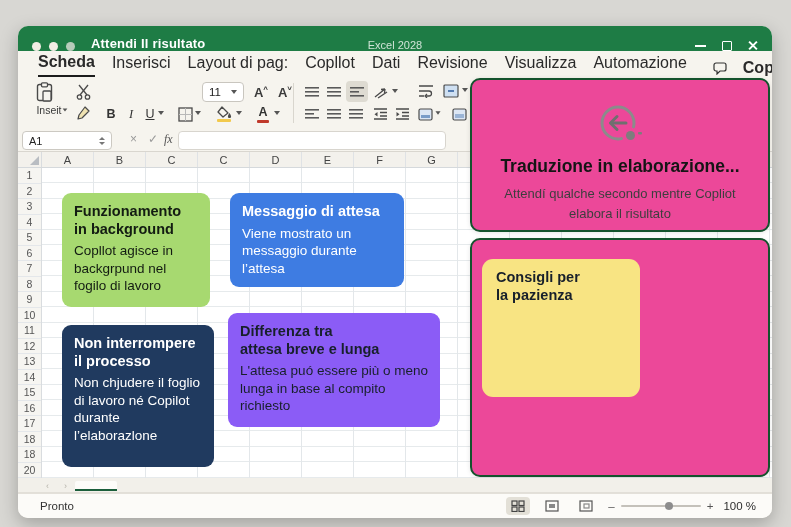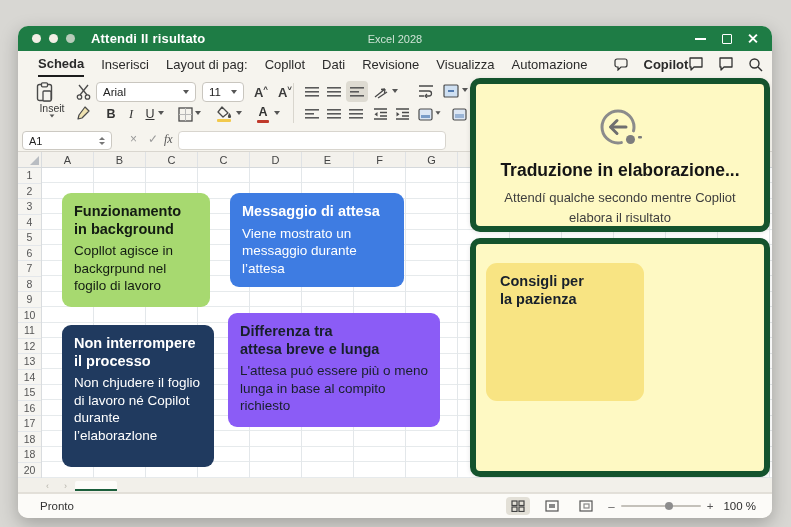--- a/index.html
+++ b/index.html
@@ -5,36 +5,36 @@
   * { box-sizing: border-box; margin: 0; padding: 0; }
   html,body { width: 791px; height: 527px; }
   body { background:#d8d7d3; font-family:"Liberation Sans", sans-serif; position:relative; overflow:hidden; }
 
   .window { position:absolute; left:18px; top:26px; width:754px; height:492px;
             background:#f5f3ed; border-radius:10px; overflow:hidden;
             box-shadow:0 6px 18px rgba(0,0,0,.25); }
 
   
   .titlebar { position:absolute; left:0; top:0; right:0; height:25px; background:#1e7c45;
-              display:flex; align-items:center; }
+              display:flex; align-items:flex-end; }
   .lights { display:flex; gap:8px; margin-left:14px; }
   .light { width:9px; height:9px; border-radius:50%; background:#f2eee5; }
   .light.l3 { background:#b7ccba; }
   .win-title { color:#fff; font-weight:bold; font-size:13px; margin-left:16px; letter-spacing:.2px; }
   .app-name { position:absolute; left:0; right:0; text-align:center; color:#cfe3d6; font-size:11px; pointer-events:none; }
   .win-controls { margin-left:auto; display:flex; align-items:center; gap:15px; margin-right:14px; z-index:2; }
   .wc { width:11px; height:11px; position:relative; cursor:default; }
   .wc-min::after { content:""; position:absolute; left:0; right:0; top:5px; height:2px; background:#fff; }
   .wc-max::after { content:""; position:absolute; left:1px; top:1px; width:8px; height:8px; border:1.5px solid #fff; border-radius:1px; }
   .wc-close::before,.wc-close::after { content:""; position:absolute; left:5px; top:0; width:2px; height:11px; background:#fff; }
   .wc-close::before { transform:rotate(45deg); } .wc-close::after { transform:rotate(-45deg); }
 
   
   .menubar { position:absolute; left:0; top:25px; right:0; height:26px; background:#f6f4ee;
-             display:flex; align-items:center; font-size:13px; color:#2a2a2a; }
+             display:flex; align-items:flex-end; font-size:16px; color:#2a2a2a; }
   .menu-tabs { display:flex; gap:17px; margin-left:20px; align-items:center; }
   .mtab { padding:4px 0; white-space:nowrap; }
   .mtab.active { font-weight:bold; border-bottom:2px solid #1c1c1c; }
   .copilot-item { display:flex; align-items:center; gap:16px; font-weight:bold; margin-left:26px; }
   .menu-icons { margin-left:auto; display:flex; gap:14px; margin-right:16px; align-items:center; }
 
   
   .ribbon { position:absolute; left:0; top:51px; right:0; height:53px; background:#f6f4ee; }
   .rb { position:absolute; display:flex; align-items:center; justify-content:center; color:#3a3a3a; }
   .chev { width:0; height:0; border-left:3.5px solid transparent; border-right:3.5px solid transparent; border-top:4px solid #555; display:inline-block; }
@@ -80,21 +80,21 @@
   .note { position:absolute; border-radius:9px; padding:10px 12px; }
   .note h3 { font-size:14.5px; line-height:1.22; white-space:pre-line; margin-bottom:4px; font-weight:bold; }
   .note p { font-size:13.5px; line-height:1.3; }
   .note-green { left:44px; top:167px; width:148px; height:114px; background:#a7d970; color:#131c12; }
   .note-blue { left:212px; top:167px; width:174px; height:94px; background:#3e7ce2; color:#fff; }
   .note-navy { left:44px; top:299px; width:152px; height:142px; background:#203a5f; color:#fff; }
   .note-cream { left:210px; top:287px; width:212px; height:114px; background:#8b5cf6; color:#18202b; }
   .note-yellow { left:10px; top:19px; width:158px; height:138px; background:#f8e483; color:#18202b; position:absolute; border-radius:11px; padding:10px 14px; }
 
   
-  .card { position:absolute; background:#fef9c3; border:6px solid #14532d; border-radius:10px;
+  .card { position:absolute; background:#ec4899; border:2px solid #14532d; border-radius:10px;
           box-shadow:0 1px 5px rgba(0,0,0,.10); }
   .card1 { left:452px; top:52px; width:300px; height:154px; text-align:center; }
   .card2 { left:452px; top:212px; width:300px; height:239px; }
   .p-title { font-size:17.5px; font-weight:bold; color:#151515; margin-top:10px; }
   .p-sub { font-size:13px; color:#3e3e3e; line-height:1.5; margin-top:7px; padding:0 14px; }
   .p-icon { margin-top:22px; }
 
   
   .tabstrip { position:absolute; left:0; top:452px; right:0; height:15px; background:#f2f0ea; border-bottom:1px solid #e2dfd8; }
   .tab-ind { position:absolute; left:57px; top:3px; width:42px; height:10px; background:#fdfcf9; border-bottom:2.5px solid #1b5e3b; border-radius:2px 2px 0 0; }
@@ -172,42 +172,38 @@
   </div>
 
   <div class="ribbon">
     <div class="rb" style="left:14px; top:4px; width:24px; height:22px;">
       <svg width="17" height="20" viewBox="0 0 17 20">
           <rect x="1.5" y="2.5" width="14" height="16" rx="2" fill="none" stroke="#4a4a4a" stroke-width="1.4"></rect>
           <rect x="5.5" y="0.8" width="6" height="4" rx="1" fill="#f6f4ee" stroke="#4a4a4a" stroke-width="1.3"></rect>
           <rect x="7" y="9" width="8" height="10" rx="1" fill="#f6f4ee" stroke="#4a4a4a" stroke-width="1.3"></rect>
         </svg>
     </div>
-    <div class="rb" style="left:16px; top:26px; width:36px; height:14px; font-size:10.5px; flex-direction:column;">
+    <div class="rb" style="left:16px; top:26px; width:36px; height:14px; font-size:10.5px; flex-direction:row;">
       <span>Inseit</span>
       <span class="chev" style="transform:scale(.8);"></span>
     </div>
     <div class="rb" style="left:56px; top:6px; width:18px; height:18px;">
       <svg width="15" height="16" viewBox="0 0 15 16">
           <line x1="3" y1="1" x2="11" y2="11" stroke="#4a4a4a" stroke-width="1.3"></line>
           <line x1="12" y1="1" x2="4" y2="11" stroke="#4a4a4a" stroke-width="1.3"></line>
           <circle cx="3.5" cy="13" r="2.2" fill="none" stroke="#4a4a4a" stroke-width="1.3"></circle>
           <circle cx="11.5" cy="13" r="2.2" fill="none" stroke="#4a4a4a" stroke-width="1.3"></circle>
         </svg>
     </div>
     <div class="rb" style="left:56px; top:28px; width:18px; height:18px;">
       <svg width="16" height="16" viewBox="0 0 16 16">
           <path d="M10 1l4 4-7 7-4 1 1-4z" fill="#f0e3b2" stroke="#4a4a4a" stroke-width="1.2" stroke-linejoin="round"></path>
         </svg>
     </div>
 
-    <div class="combo" style="position:absolute; left:78px; top:5px; width:100px;">
-      <span>Arial</span>
-      <span class="chev"></span>
-    </div>
     <div class="combo" style="position:absolute; left:184px; top:5px; width:42px;">
       <span>11</span>
       <span class="chev"></span>
     </div>
     <div class="rb" style="left:233px; top:5px; width:20px; height:20px; font-size:13px; font-weight:bold;">
       <span>A</span>
         <span style="font-size:8px; margin-top:-8px;">˄</span>
     </div>
     <div class="rb" style="left:257px; top:5px; width:20px; height:20px; font-size:13px; font-weight:bold;">
       <span>A</span>

